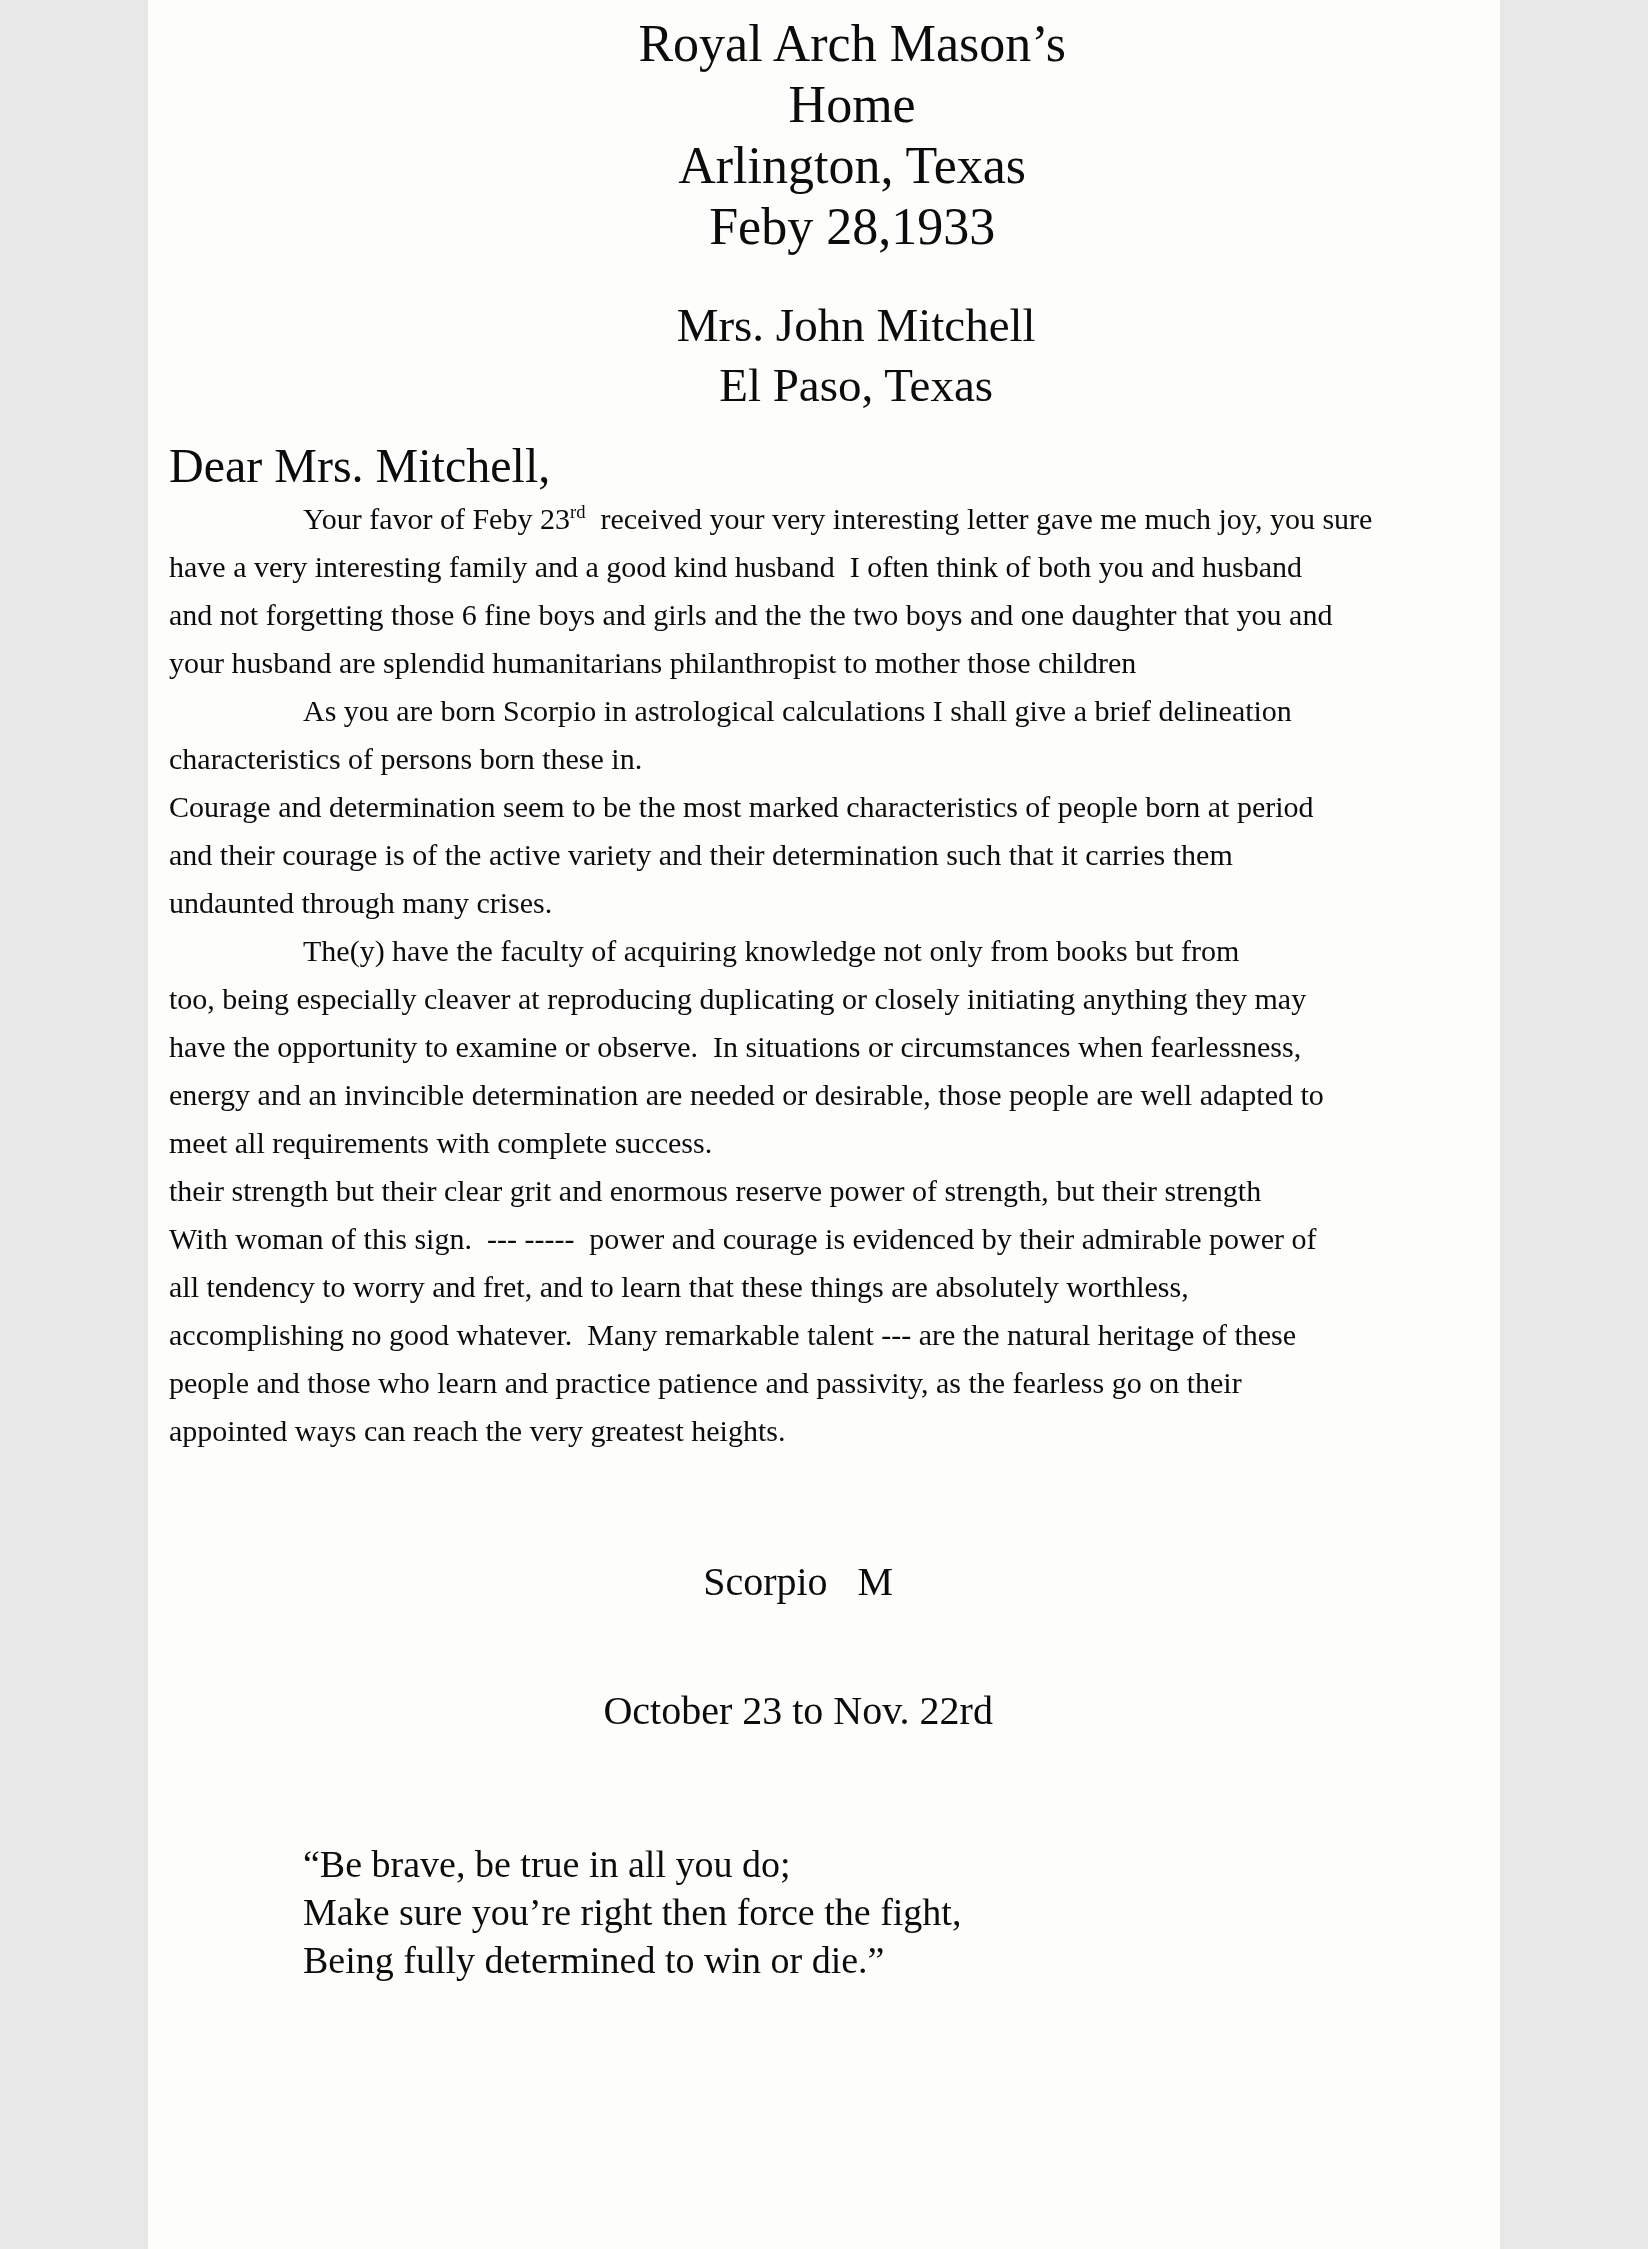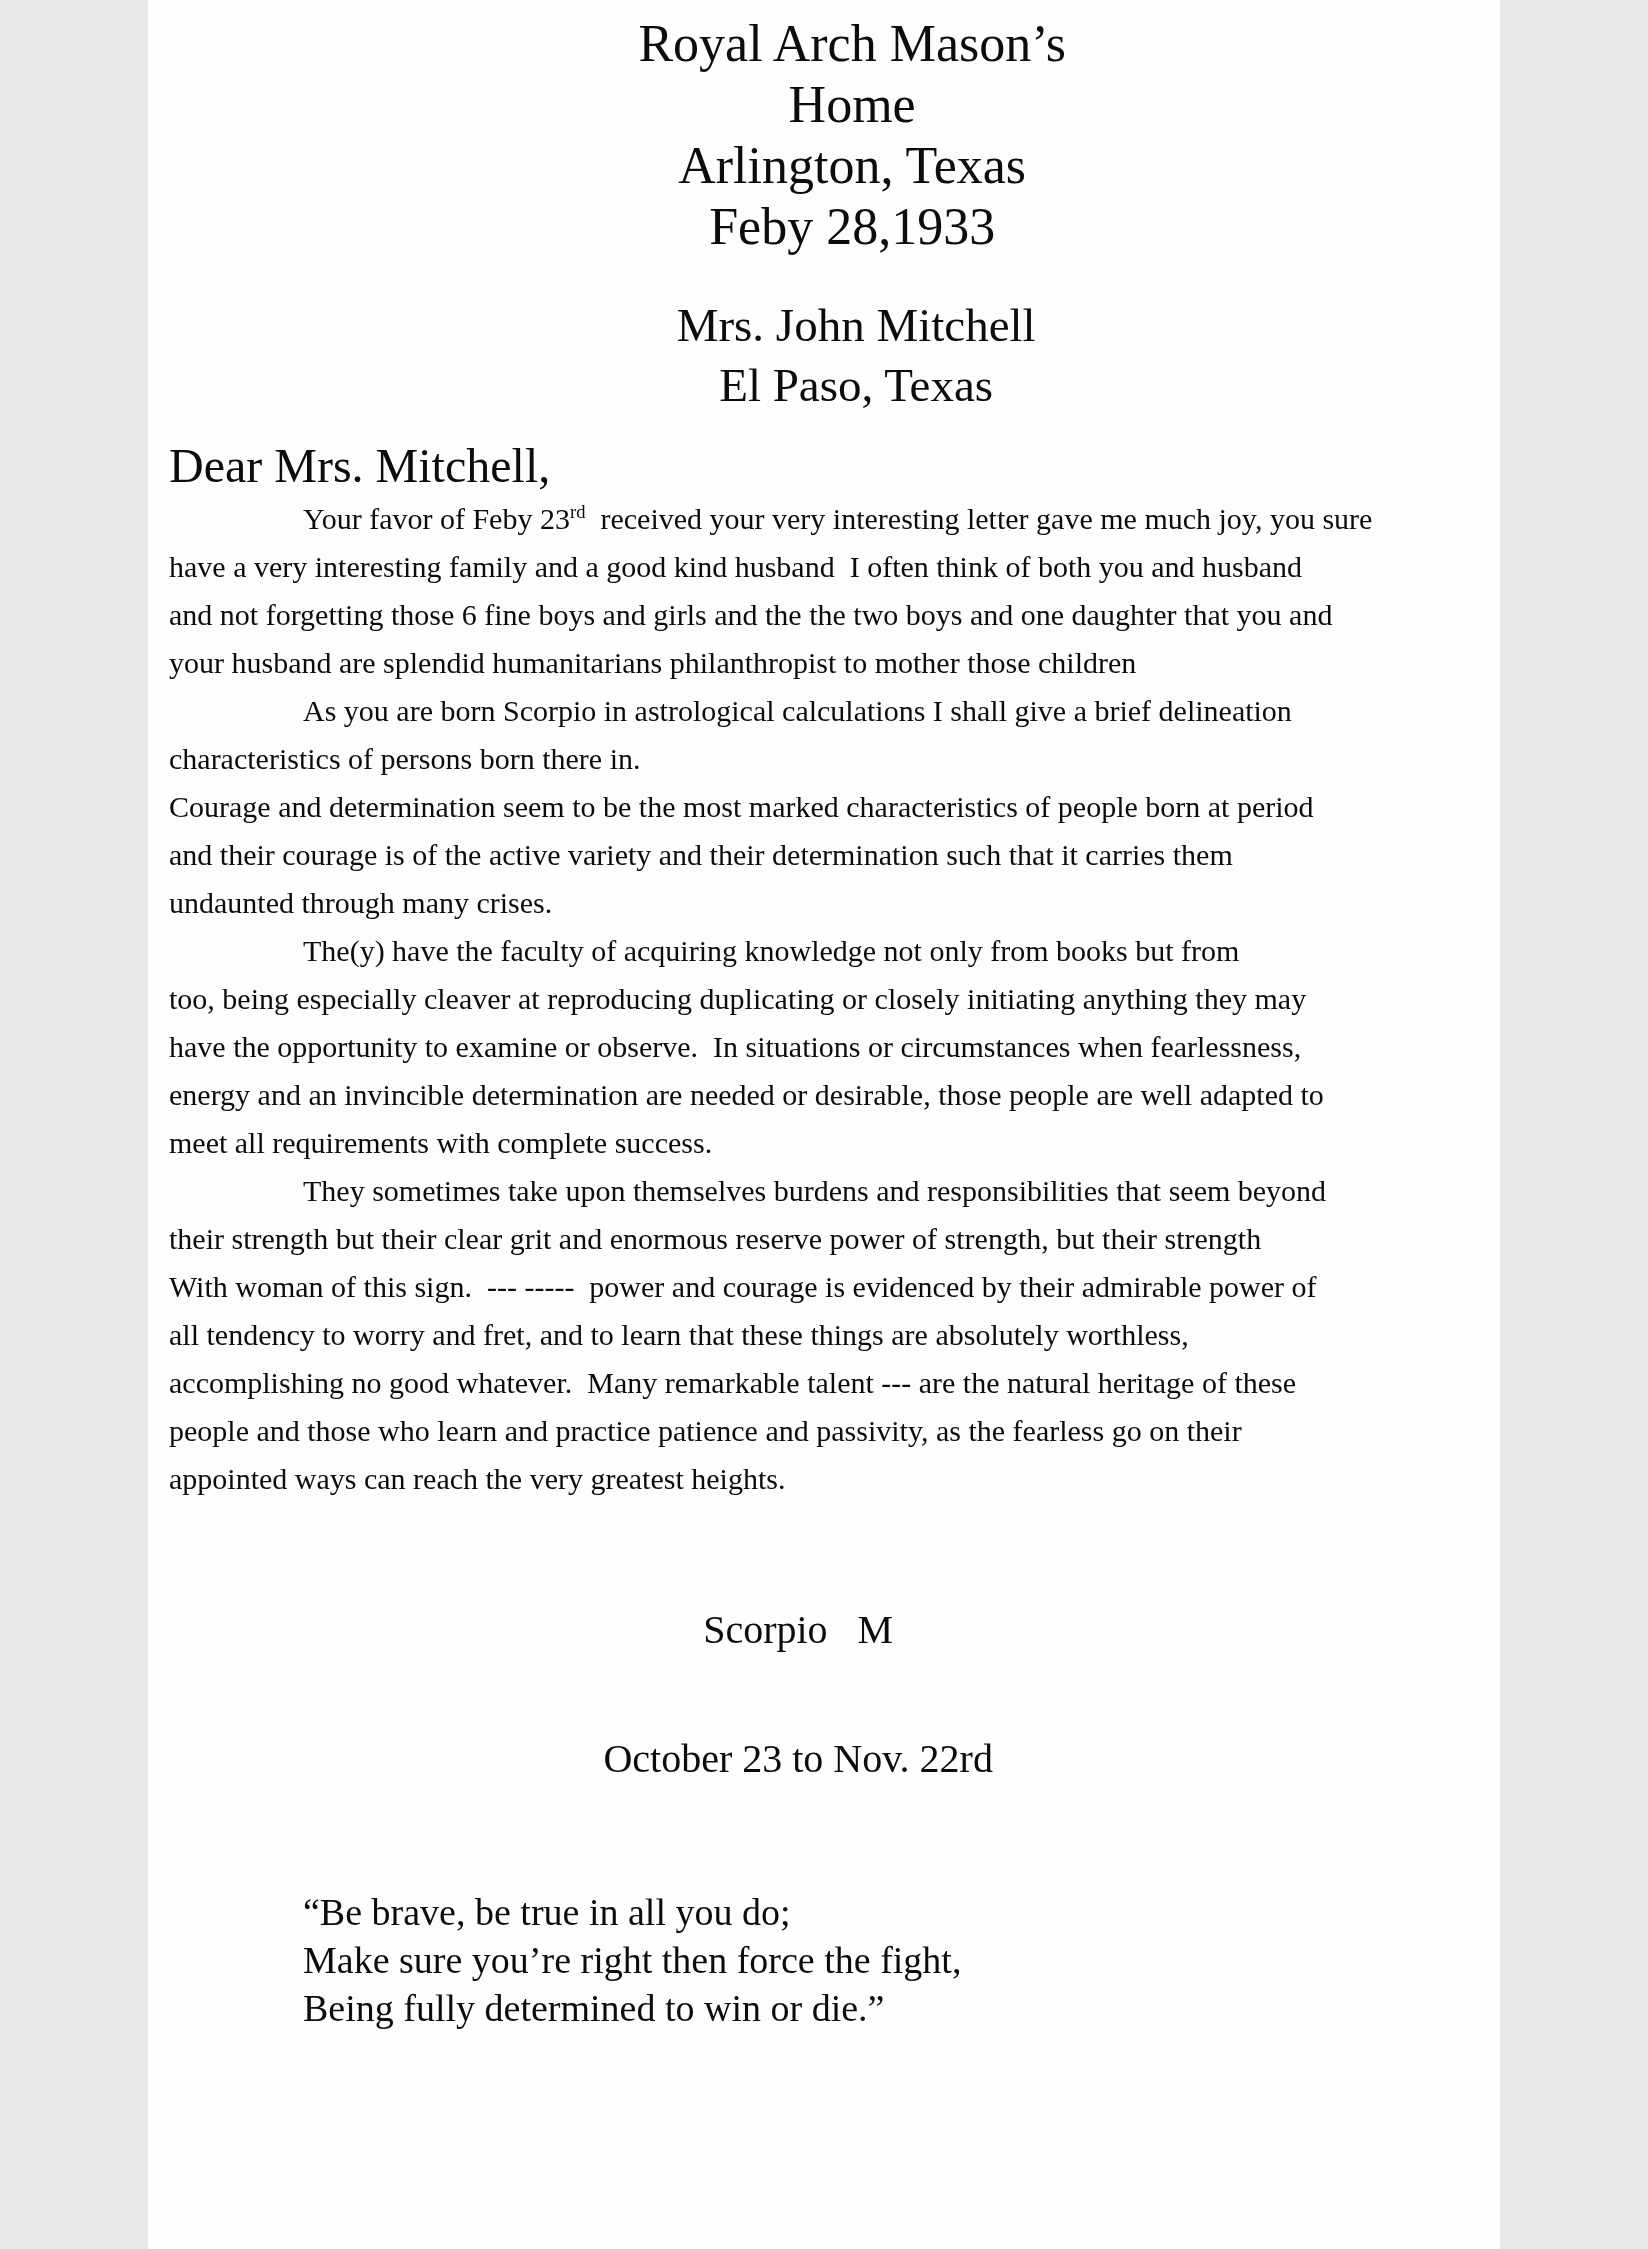--- a/index.html
+++ b/index.html
@@ -79,33 +79,32 @@
   <div class="salutation">Dear Mrs. Mitchell,</div>
 
   <main class="body-text">
 
     <div class="line indent"><span>Your favor of Feby 23</span><sup>rd</sup><span>  received your very interesting letter gave me much joy, you sure</span></div>
     <div class="line">have a very interesting family and a good kind husband  I often think of both you and husband</div>
     <div class="line">and not forgetting those 6 fine boys and girls and the the two boys and one daughter that you and</div>
     <div class="line">your husband are splendid humanitarians philanthropist to mother those children</div>
 
     <div class="line indent">As you are born Scorpio in astrological calculations I shall give a brief delineation</div>
-    <div class="line">characteristics of persons born there in.</div>
+    <div class="line">characteristics of persons born these in.</div>
 
     <div class="line">Courage and determination seem to be the most marked characteristics of people born at period</div>
     <div class="line">and their courage is of the active variety and their determination such that it carries them</div>
     <div class="line">undaunted through many crises.</div>
 
     <div class="line indent">The(y) have the faculty of acquiring knowledge not only from books but from</div>
     <div class="line">too, being especially cleaver at reproducing duplicating or closely initiating anything they may</div>
     <div class="line">have the opportunity to examine or observe.  In situations or circumstances when fearlessness,</div>
     <div class="line">energy and an invincible determination are needed or desirable, those people are well adapted to</div>
     <div class="line">meet all requirements with complete success.</div>
 
-    <div class="line indent">They sometimes take upon themselves burdens and responsibilities that seem beyond</div>
     <div class="line">their strength but their clear grit and enormous reserve power of strength, but their strength</div>
     <div class="line">With woman of this sign.  --- -----  power and courage is evidenced by their admirable power of</div>
     <div class="line">all tendency to worry and fret, and to learn that these things are absolutely worthless,</div>
     <div class="line">accomplishing no good whatever.  Many remarkable talent --- are the natural heritage of these</div>
     <div class="line">people and those who learn and practice patience and passivity, as the fearless go on their</div>
     <div class="line">appointed ways can reach the very greatest heights.</div>
   </main>
 
   <div class="center-block">
     <div>Scorpio   M</div>

